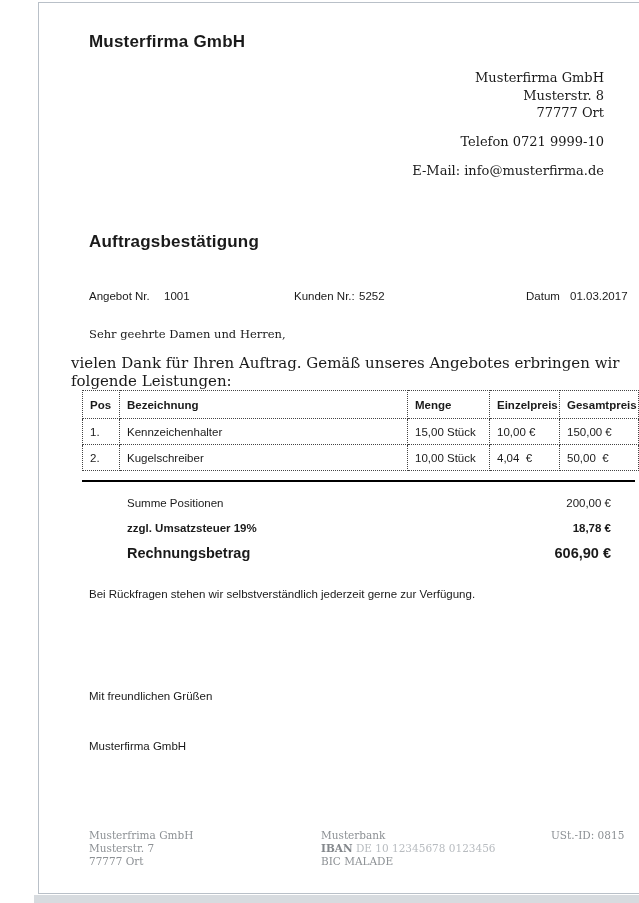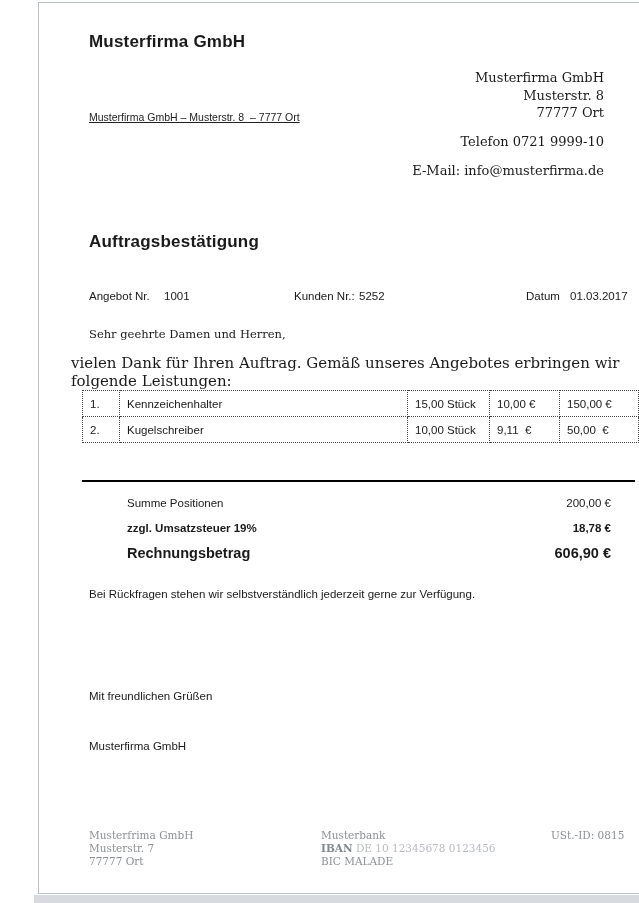--- a/index.html
+++ b/index.html
@@ -59,21 +59,20 @@
   .iban-value { color:#b8bcc0; }
 </style>
 </head>
 <body>
 
 <div class="canvas">
   <div class="page-border"></div>
 
   <div class="abs sans company-header">Musterfirma GmbH</div>
 
-  <div class="abs sans sender-line">Musterfirma GmbH – Musterstr. 8  – 7777 Ort</div>
 
   <div class="abs serif address-block">
     <div>Musterfirma GmbH</div>
     <div>Musterstr. 8</div>
     <div>77777 Ort</div>
     <div class="phone">Telefon 0721 9999-10</div>
     <div class="email">E-Mail: info@musterfirma.de</div>
   </div>
 
   <div class="abs sans doc-title">Auftragsbestätigung</div>
@@ -90,32 +89,39 @@
 
   <table class="items sans">
     <colgroup>
       <col class="c-pos">
         <col class="c-name">
         <col class="c-qty">
         <col class="c-unit">
         <col class="c-total">
     </colgroup>
     <tbody>
+        <tr>
+      <th>Pos</th>
+      <th>Bezeichnung</th>
+      <th>Menge</th>
+      <th>Einzelpreis</th>
+      <th>Gesamtpreis</th>
+    </tr>
     <tr>
       <td>1.</td>
       <td>Kennzeichenhalter</td>
       <td>15,00 Stück</td>
       <td class="pre">10,00 €</td>
       <td class="pre">150,00 €</td>
     </tr>
     <tr>
       <td>2.</td>
       <td>Kugelschreiber</td>
       <td>10,00 Stück</td>
-      <td class="pre">9,11  €</td>
+      <td class="pre">4,04  €</td>
       <td class="pre">50,00  €</td>
     </tr>
   </tbody>
     </table>
 
   <div class="abs sum-line"></div>
 
   <div class="abs sans tot-label t-sub">Summe Positionen</div>
   <div class="abs sans tot-value t-sub">200,00 €</div>
   <div class="abs sans tot-label t-vat">zzgl. Umsatzsteuer 19%</div>

